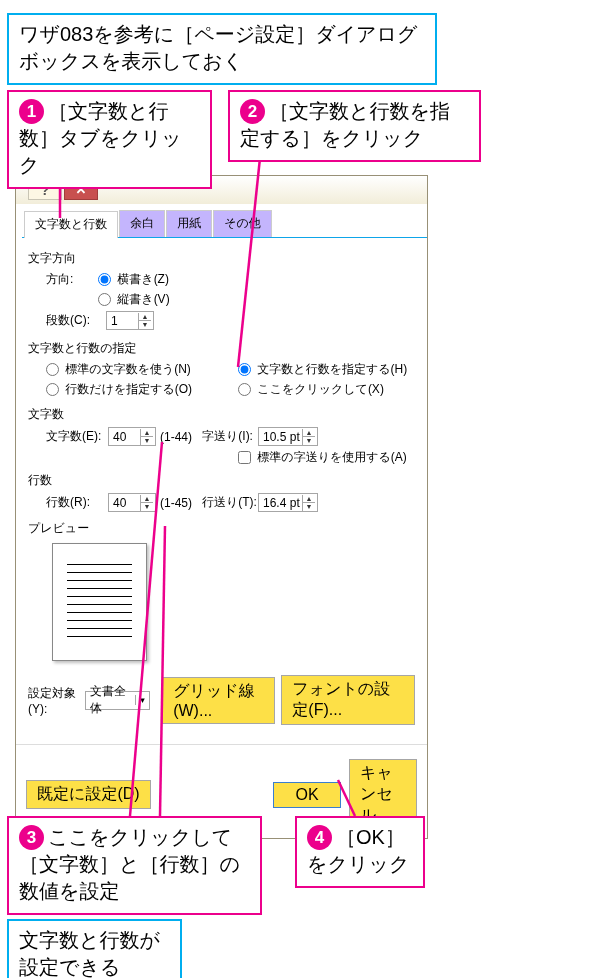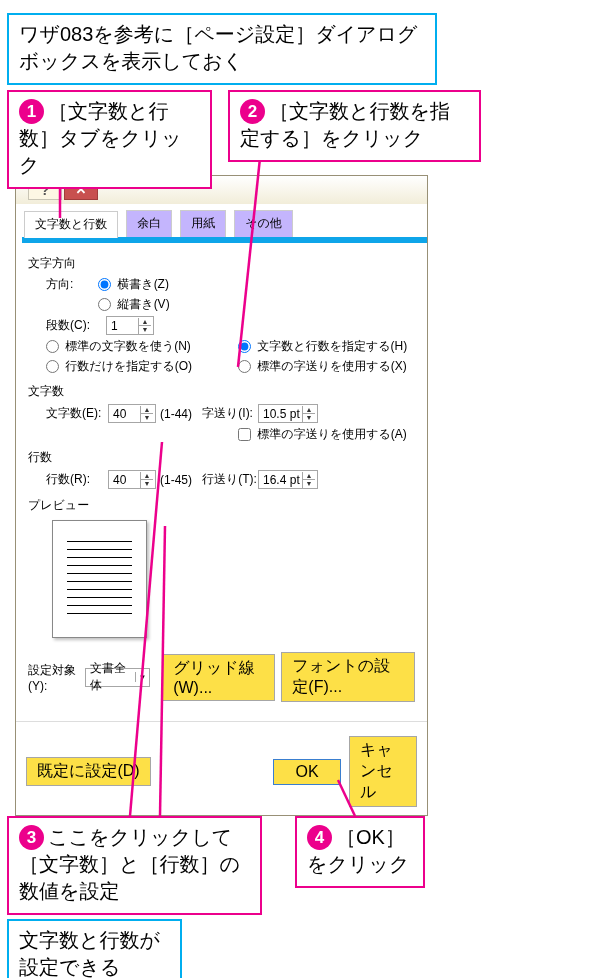--- a/index.html
+++ b/index.html
@@ -89,23 +89,22 @@
   margin-left: 2px;
 }
 .titlebar .btn-help  { background: #fdf7e4; color:#555; font-size:14px; }
 .titlebar .btn-close { background:#c8504f; color:#fff;  font-size:13px;
   border:1px solid #a03c3b; margin-right:2px; }
 
 
 .tabstrip {
   display: flex;
   margin: 6px 0 0 6px;
-  border-bottom: 6px solid #0ea5e9;
+  border-bottom: 1px solid #0ea5e9;
   padding-left: 2px;
-  gap: 7px;
 }
 .tab {
   padding: 4px 10px 5px 10px;
   border: 1px solid #ccc;
   border-bottom: none;
   background: #c4b5fd;
   margin-right: 1px;
   font-size: 12px;
   position: relative;
 }
@@ -251,38 +250,39 @@
       <span style="width:60px;">段数(C):</span>
       <div class="spinner">
         <span class="val">1</span>
         <span class="sp-btns">
             <span>▲</span>
             <span>▼</span>
           </span>
       </div>
     </div>
 
+    <div class="group-label" style="margin-top:10px;">文字数と行数の指定</div>
     <div class="row indent" style="gap:26px;align-items:flex-end;">
       <label style="width:166px;">
         <input type="radio" name="spec" style="">
         <span>標準の文字数を使う(N)</span>
       </label>
       <label>
         <input type="radio" name="spec" checked="" style="">
         <span>文字数と行数を指定する(H)</span>
       </label>
     </div>
     <div class="row indent" style="gap:26px;">
       <label style="width:166px;">
         <input type="radio" name="spec" style="">
         <span>行数だけを指定する(O)</span>
       </label>
       <label>
         <input type="radio" name="spec" style="">
-        <span>標準の字送りを使用する(X)</span>
+        <span>ここをクリックして(X)</span>
       </label>
     </div>
 
     <div class="group-label" style="margin-top:8px;">文字数</div>
     <div class="row indent">
       <span style="width:62px;">文字数(E):</span>
       <div class="spinner">
         <span class="val">40</span>
         <span class="sp-btns">
             <span>▲</span>

